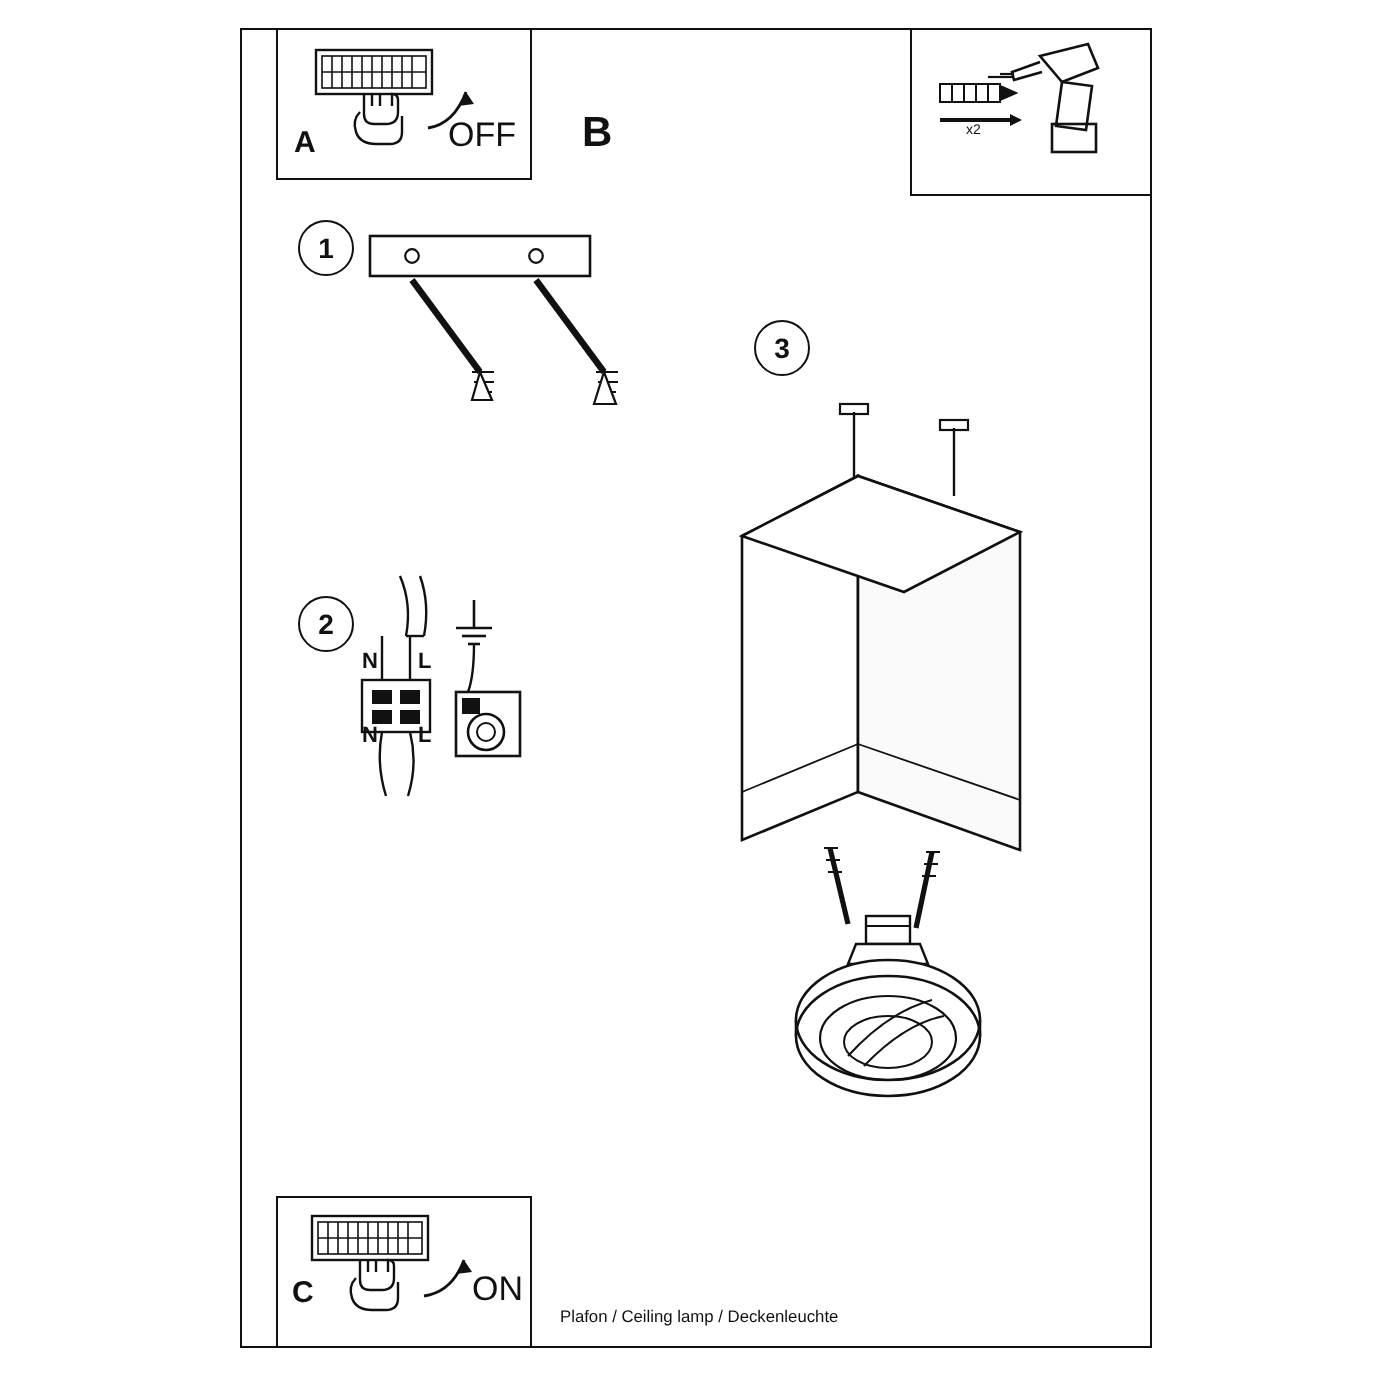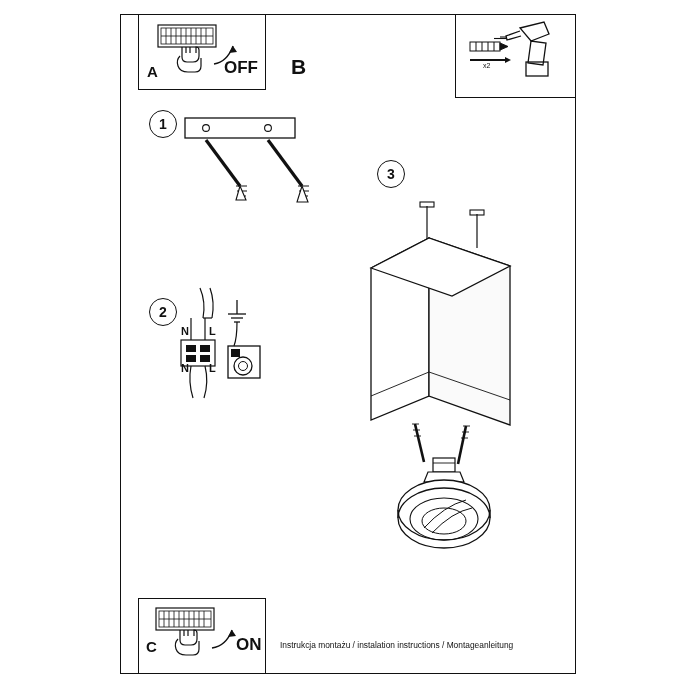--- a/index.html
+++ b/index.html
@@ -7,21 +7,21 @@
   #sheet{position:relative;width:688px;height:688px;overflow:hidden;}
   .frame{position:absolute;left:120px;top:14px;width:456px;height:660px;border:1.3px solid #111;box-sizing:border-box;}
   .box{position:absolute;border:1.3px solid #111;box-sizing:border-box;background:#fff;}
   .lbl{position:absolute;font-weight:bold;}
   svg{position:absolute;left:0;top:0;overflow:visible;}
   .stepnum{position:absolute;width:26px;height:26px;border:1.3px solid #111;border-radius:50%;
            display:flex;align-items:center;justify-content:center;font-size:14px;font-weight:bold;background:#fff;}
   .cap{position:absolute;font-size:8.4px;line-height:13px;color:#111;}
   .bigletter{position:absolute;font-size:21px;font-weight:bold;}
   .smallletter{position:absolute;font-size:15px;font-weight:bold;}
-  .onoff{position:absolute;font-size:17px;font-weight:bold;}
+  .onoff{position:absolute;font-size:17px;font-weight:normal;}
   .x2{position:absolute;font-size:7px;}
 </style>
 </head>
 <body>
 
 <div id="sheet">
 
   <div class="frame"></div>
 
   <div class="box" style="left:138px;top:14px;width:128px;height:76px;"></div>
@@ -197,15 +197,15 @@
     </g>
     <path d="M180 630 L180 640 Q180 645 185 645 L191 645 Q197 645 197 639 L197 633 Q197 630 194 630 L194 636
              M188 630 L188 636 M184 630 L184 636" fill="none" stroke="#111" stroke-width="1.2"></path>
     <path d="M178 639 Q174 643 176 649 Q178 655 186 655 L193 655 Q199 655 199 649 L199 641" fill="none" stroke="#111" stroke-width="1.2"></path>
     <path d="M212 648 Q226 646 232 630" fill="none" stroke="#111" stroke-width="1.4"></path>
     <path d="M232 630 L228 637 L236 636 Z" fill="#111"></path>
   </svg>
   <div class="smallletter" style="left:146px;top:638px;">C</div>
   <div class="onoff" style="left:236px;top:635px;">ON</div>
 
-  <div class="cap" style="left:280px;top:639px;width:290px;">Instrukcja montażu / instalation instructions / Montageanleitung</div>
+  <div class="cap" style="left:280px;top:652px;width:290px;">Plafon / Ceiling lamp / Deckenleuchte</div>
 
 </div>
 
 </body></html>

